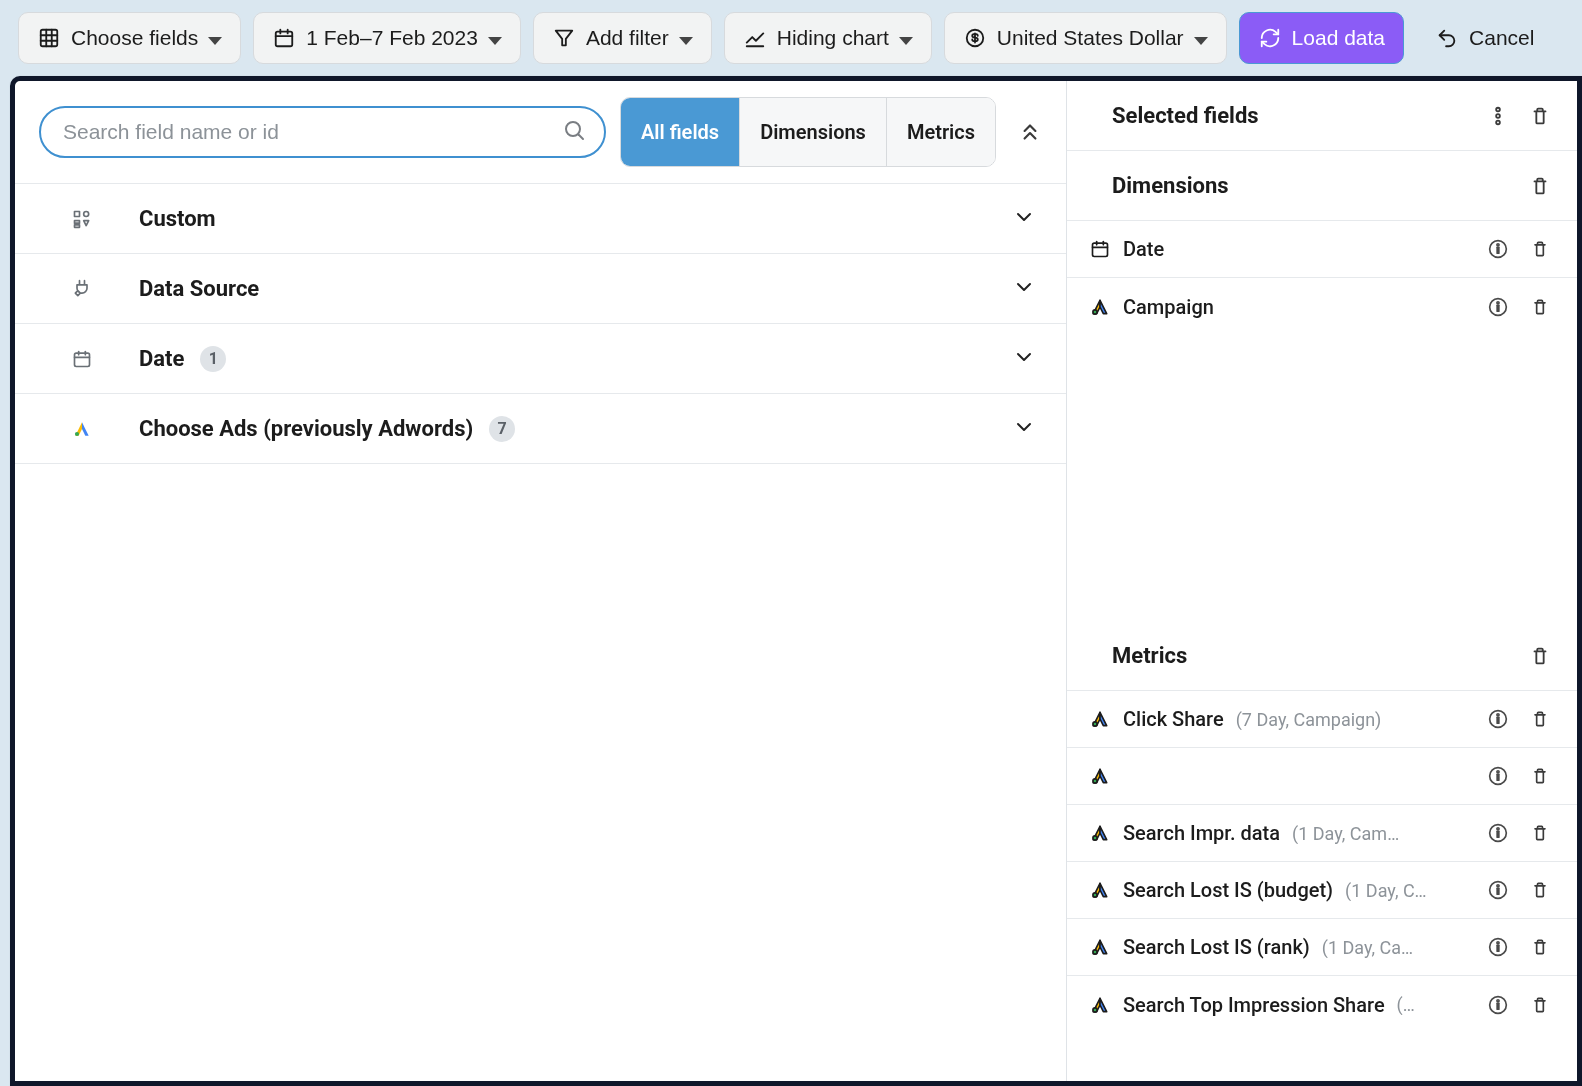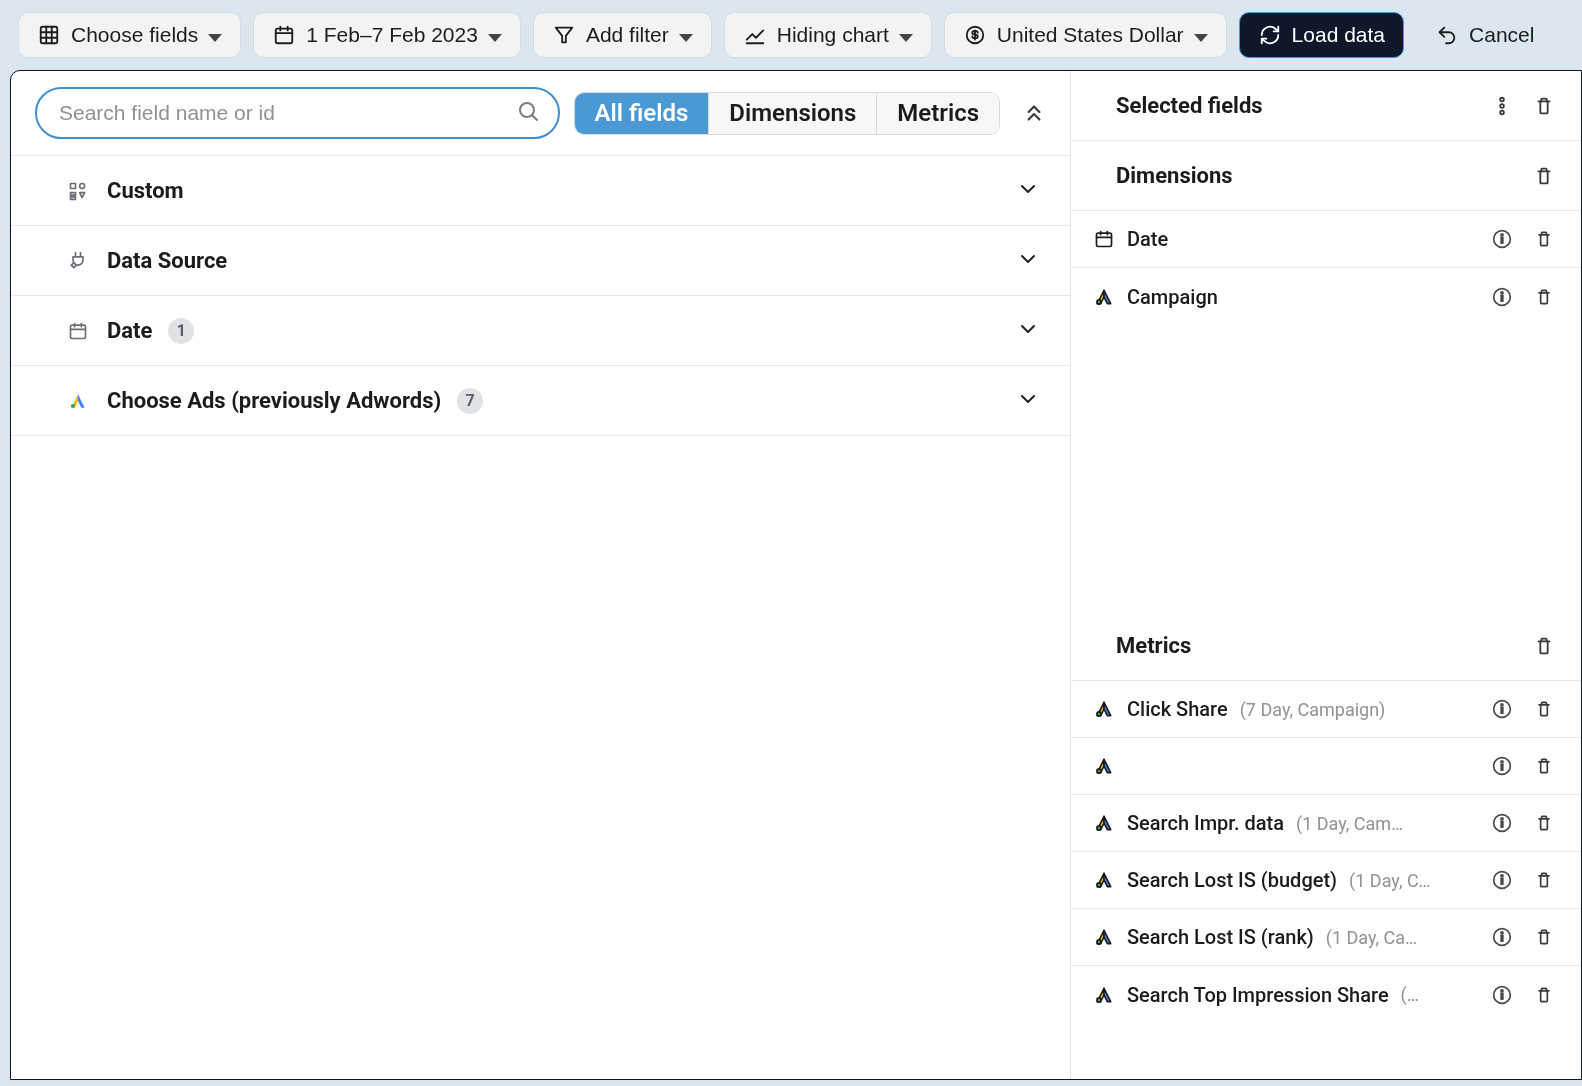--- a/index.html
+++ b/index.html
@@ -23,45 +23,45 @@
       align-items: center;
     }
     .tbtn {
       display: inline-flex;
       align-items: center;
       gap: 10px;
       background: #f2f3f3;
       border: 1px solid #d7dadd;
       border-radius: 10px;
       padding: 0 18px;
-      height: 46px;
+      height: 52px;
       font-size: 21px;
       font-weight: 500;
       color: #1c1c1c;
       cursor: pointer;
     }
     .tbtn .chev::after { content:""; display:inline-block; width:0;height:0;border-left:7px solid transparent;border-right:7px solid transparent;border-top:8px solid #444; }
     .tbtn.primary {
-      background: #0f172a;
+      background: #8b5cf6;
       border-color: #4a99d4;
       color: #fff;
     }
     .tbtn.ghost {
       background: transparent;
       border-color: transparent;
     }
     .icon-wrap { width:24px; height:24px; display:inline-flex; align-items:center; justify-content:center; }
     svg { stroke: currentColor; fill: none; stroke-width:2; stroke-linecap:round; stroke-linejoin:round; }
 
     
     .panel {
       background:#fff;
       margin-left:10px;
       border-radius:10px 0 0 0;
-      border:1px solid #0f172a;
+      border:5px solid #0f172a;
       display:flex;
       height:calc(100% - 76px);
       overflow:hidden;
       box-shadow: 0 0 0 1px rgba(0,0,0,0.02);
     }
     .left {
       flex:1;
       border-right:1px solid #dfe3e7;
       display:flex;
       flex-direction:column;
@@ -93,24 +93,24 @@
     .search-icon { position:absolute; right:20px; top:50%; transform:translateY(-50%); color:#7a7e83; }
 
     .tabs{
       display:flex;
       border:1px solid #d7dadd;
       border-radius:10px;
       overflow:hidden;
     }
     .tab{
       padding:0 20px;
-      height:41px;
+      height:68px;
       display:flex;
       align-items:center;
-      font-size:24px;
+      font-size:20px;
       font-weight:600;
       background:#f6f7f8;
       color:#1c1c1c;
       cursor:pointer;
       border-right:1px solid #d7dadd;
     }
     .tab:last-child{border-right:none;}
     .tab.active{ background:#4a99d4; color:#fff; }
 
     .collapse-all {
@@ -122,21 +122,21 @@
     .cat{
       height:70px;
       display:flex;
       align-items:center;
       gap:16px;
       padding:0 30px 0 54px;
       border-bottom:1px solid #e6e9ec;
       cursor:pointer;
     }
     .cat .ci{ width:26px;height:26px; display:flex;align-items:center;justify-content:center;color:#6a7076; }
-    .cat .label{ font-size:22px; font-weight:700;}
+    .cat .label{ font-size:22px; font-weight:700;margin-left:28px;}
     .cat .badge{
       background:#dfe3e7;color:#5a6067;font-weight:700;font-size:16px;
       min-width:26px;height:26px;border-radius:13px;display:inline-flex;align-items:center;justify-content:center;padding:0 8px;
     }
     .cat .sp{flex:1;}
     .cat .expand{ color:#222; }
 
     
     .rh{
       height:70px;display:flex;align-items:center;gap:12px;padding:0 22px;

